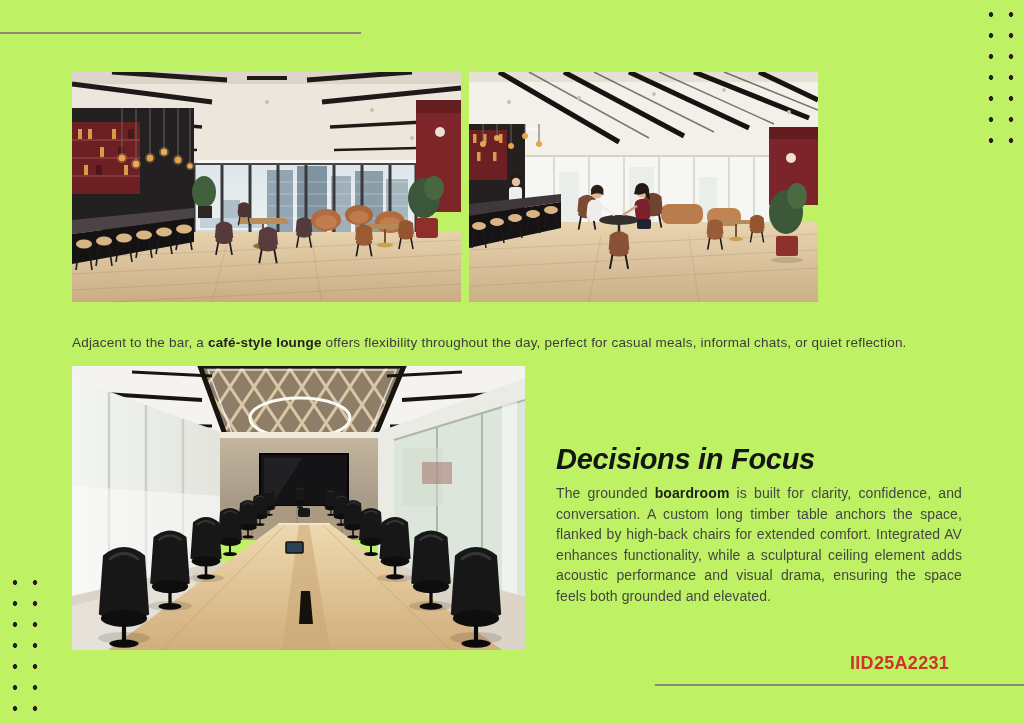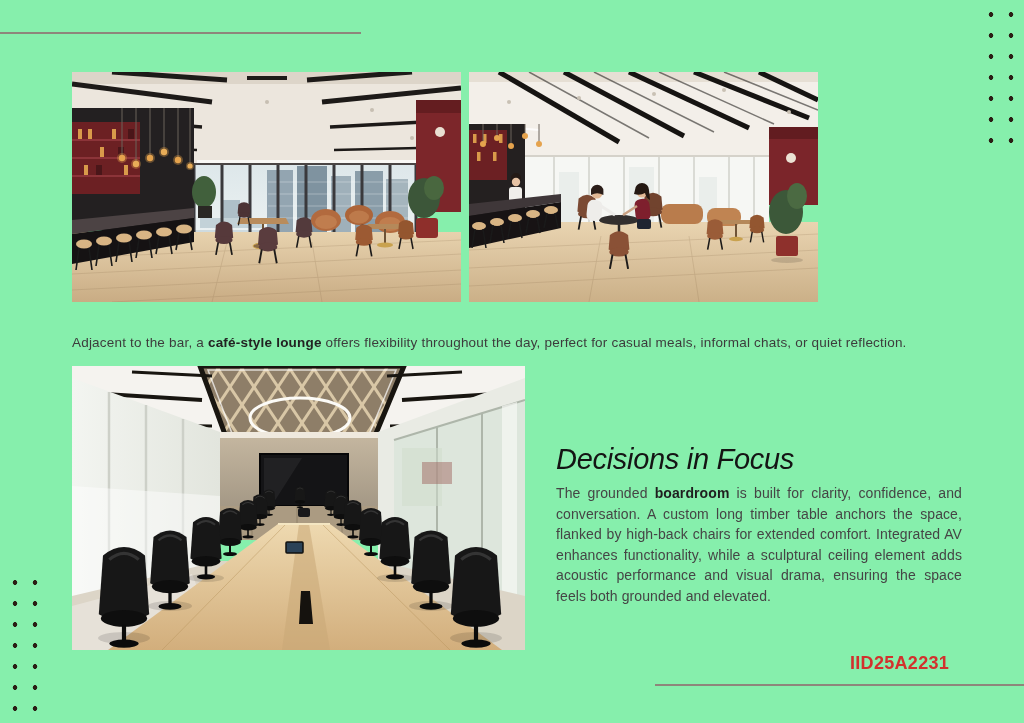--- a/index.html
+++ b/index.html
@@ -1,35 +1,35 @@
 <!DOCTYPE html>
 <html><head>
 <meta charset="utf-8">
 <style>
   html,body{margin:0;padding:0;background:#ffffff;}
   #page{
-    position:relative;width:1024px;height:723px;background:#86efac;overflow:hidden;
+    position:relative;width:1024px;height:723px;background:#bef264;overflow:hidden;
     font-family:"Liberation Sans", sans-serif;
   }
   .rule{position:absolute;height:2px;background:#8e867b;}
   .dots{
     position:absolute;width:42px;height:148px;
     background-image:radial-gradient(circle,#2b1d14 2.1px,transparent 2.6px);
     background-size:20px 21px;
   }
   .photo{position:absolute;overflow:hidden;}
   .photo svg{display:block;width:100%;height:100%;}
   .caption{
     position:absolute;left:72px;top:321px;width:900px;
     font-size:13.5px;color:#3c3c3c;letter-spacing:.2px;
   }
   .caption b{color:#222;}
   .heading{
     position:absolute;left:556px;top:424px;width:406px;
-    font-size:29px;font-weight:400;font-style:italic;color:#141414;
+    font-size:29px;font-weight:700;font-style:italic;color:#141414;
     letter-spacing:-0.3px;
   }
   .bodytext{
     position:absolute;left:556px;top:469px;width:406px;
     font-size:14px;line-height:20.6px;color:#454545;text-align:justify;
     letter-spacing:.1px;
   }
   .bodytext b{color:#1f1f1f;}
   .code{
     position:absolute;left:850px;top:653px;

